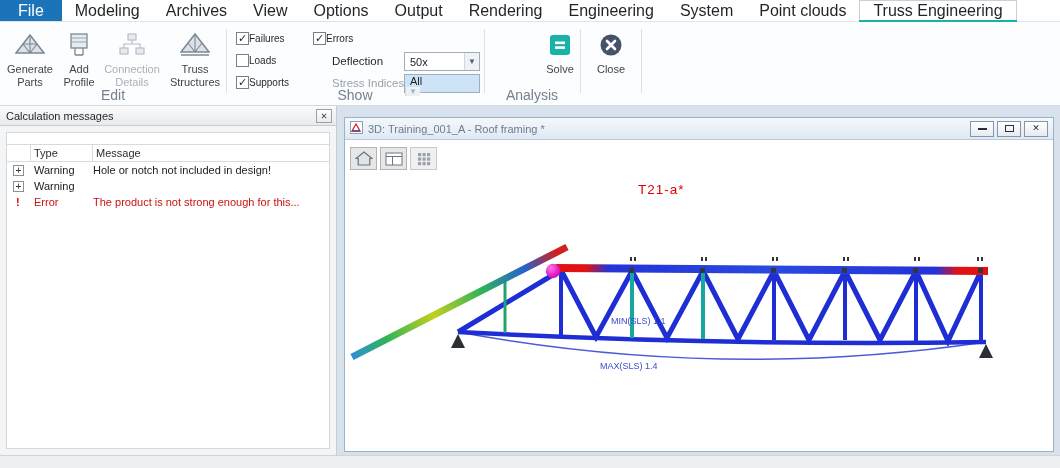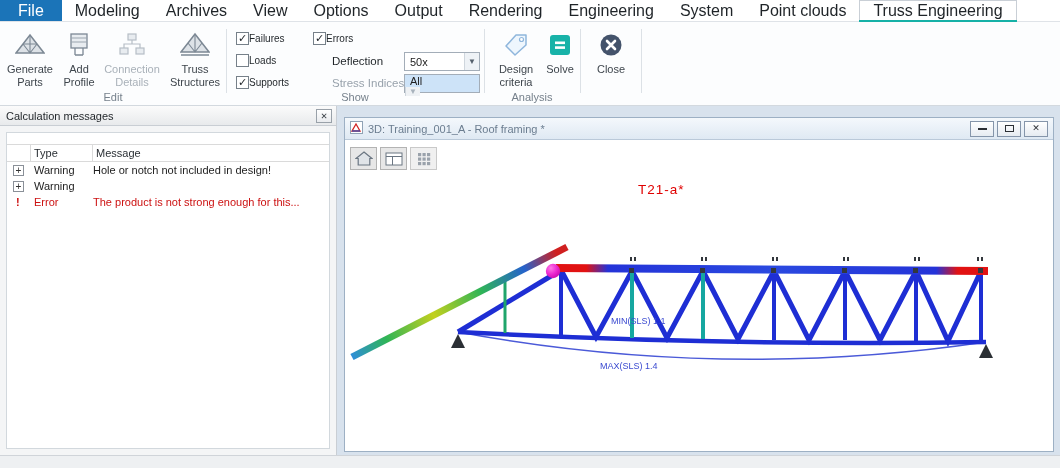--- a/index.html
+++ b/index.html
@@ -9,21 +9,21 @@
   
   .menubar{position:absolute;left:0;top:0;width:1060px;height:22px;background:#fff;border-bottom:1px solid #dfe3e8;display:flex;align-items:stretch;}
   .tab{padding:0 13px;font-size:16px;color:#1f2428;display:flex;align-items:center;position:relative;cursor:default;white-space:nowrap;}
   .tab-file{background:#1b74b8;color:#fff;padding:0 18px;}
   .tab-active{border-left:1px solid #c9cfd6;border-right:1px solid #c9cfd6;border-top:1px solid #c9cfd6;background:#fff;}
   .tab-active::after{content:"";position:absolute;left:-1px;right:-1px;bottom:-1px;height:2px;background:#16b1a7;}
 
   
   .ribbon{position:absolute;left:0;top:22px;width:1060px;height:84px;background:#fcfdfe;border-bottom:1px solid #d3d9df;}
   .rsep{position:absolute;top:7px;height:64px;width:1px;background:#dce1e6;}
-  .group-label{position:absolute;bottom:2px;font-size:11px;color:#76818c;text-align:center;}
+  .group-label{position:absolute;bottom:2px;font-size:14px;color:#76818c;text-align:center;}
   .big-btn{position:absolute;top:6px;display:flex;flex-direction:column;align-items:center;text-align:center;font-size:11px;line-height:12.5px;color:#3f464d;padding-top:2px;}
   .big-btn .ic{height:30px;display:flex;align-items:center;justify-content:center;margin-bottom:3px;}
   .big-btn.disabled{color:#a9b1b9;}
   .cb-row{position:absolute;display:flex;align-items:center;height:15px;}
   .cb{width:13px;height:13px;border:1px solid #768089;background:#fff;display:flex;align-items:center;justify-content:center;}
   .cb .mark{font-size:11px;font-weight:bold;color:#1c2126;line-height:11px;margin-top:-1px;}
   .cb-label{font-size:10px;color:#1f2428;}
   .rlabel{position:absolute;font-size:11.5px;color:#1f2428;}
   .rlabel.disabled{color:#98a2ac;}
   .dropdown{position:absolute;width:76px;height:19px;border:1px solid #a3adb8;background:#fff;display:flex;align-items:stretch;font-size:11px;}
@@ -175,30 +175,20 @@
   <div class="rlabel disabled" style="left:332px;top:55px;">Stress Indices</div>
   <div class="dropdown highlight disabled" style="left:404px;top:52px;flex-direction:column;">
     <span class="dd-value">All</span>
     <span class="dd-arrow">▼</span>
   </div>
 
   <div class="group-label" style="left:280px;width:150px;">Show</div>
 
   <div class="rsep" style="left:484px;"></div>
 
-  <div class="big-btn" style="left:490px;width:52px;">
-    <span class="ic">
-      <svg width="26" height="26" viewBox="0 0 26 26">
-          <path d="M3 14 L13 3 L23 3 L23 13 L12 23 Z" fill="#eef6fd" stroke="#8fb6dc" stroke-width="1.5" stroke-linejoin="round"></path>
-          <circle cx="18.5" cy="7.5" r="2" fill="#fff" stroke="#8fb6dc" stroke-width="1.2"></circle>
-        </svg>
-    </span>
-    <span>Design</span>
-    <span>criteria</span>
-  </div>
   <div class="big-btn" style="left:541px;width:38px;">
     <span class="ic">
       <svg width="22" height="22" viewBox="0 0 22 22">
           <rect x="1" y="1" width="20" height="20" rx="3" fill="#18b2a8"></rect>
           <rect x="6" y="7.5" width="10" height="2.6" fill="#fff"></rect>
           <rect x="6" y="12.3" width="10" height="2.6" fill="#fff"></rect>
         </svg>
     </span>
     <span>Solve</span>
   </div>

